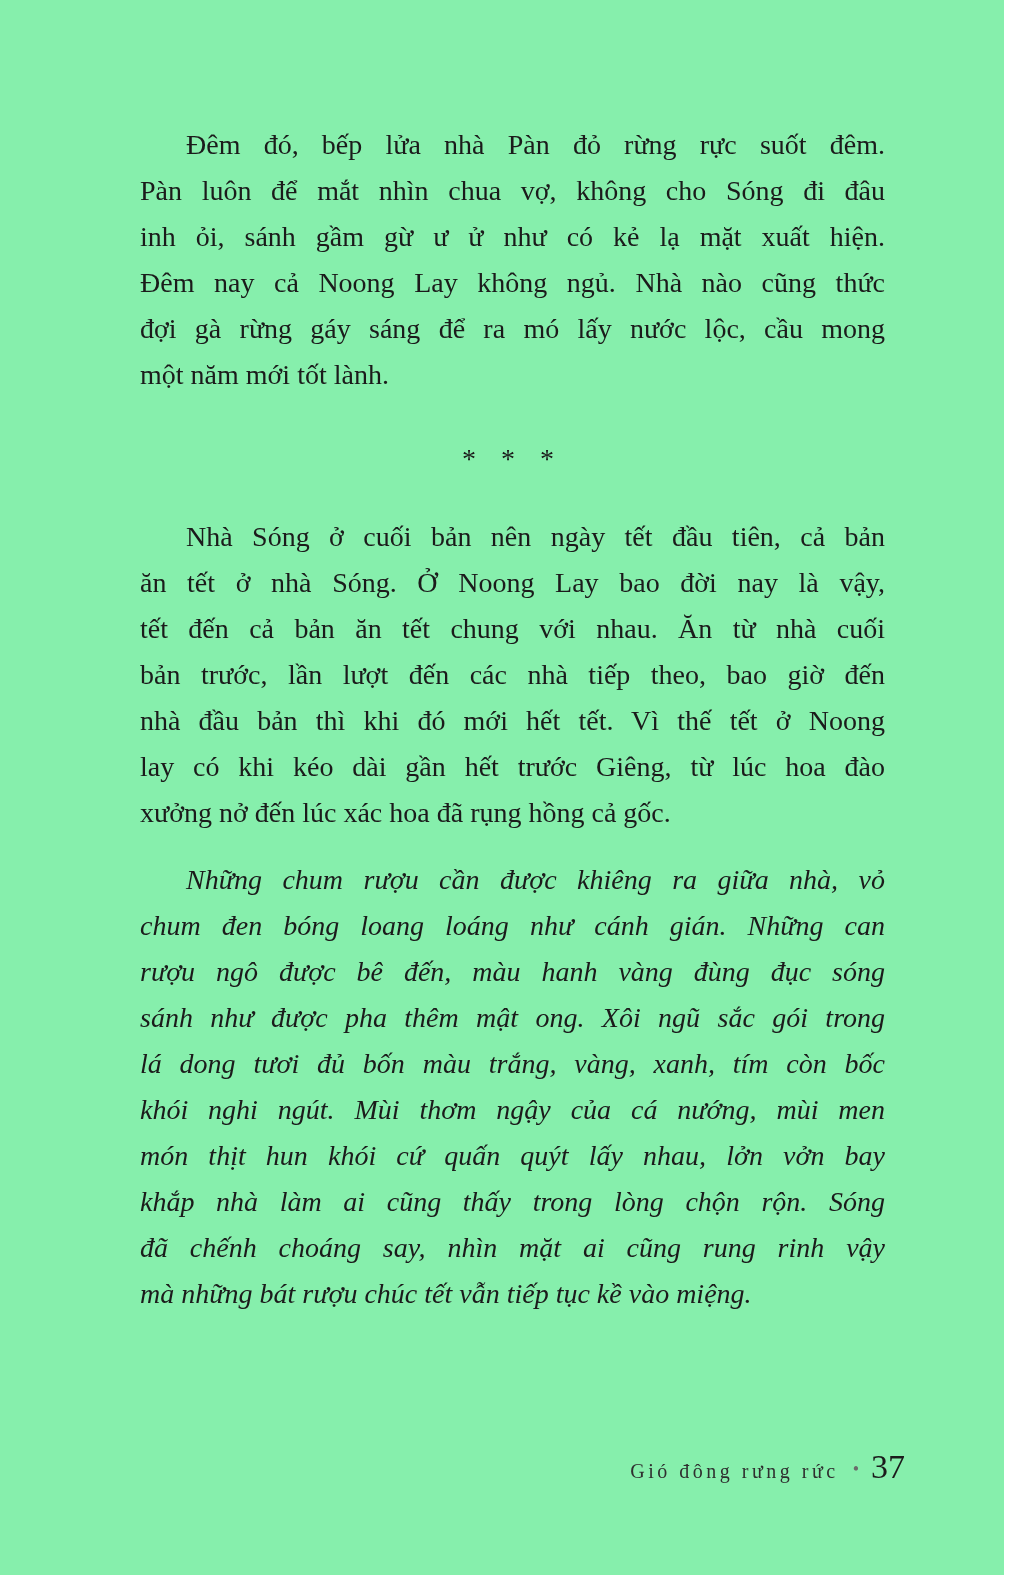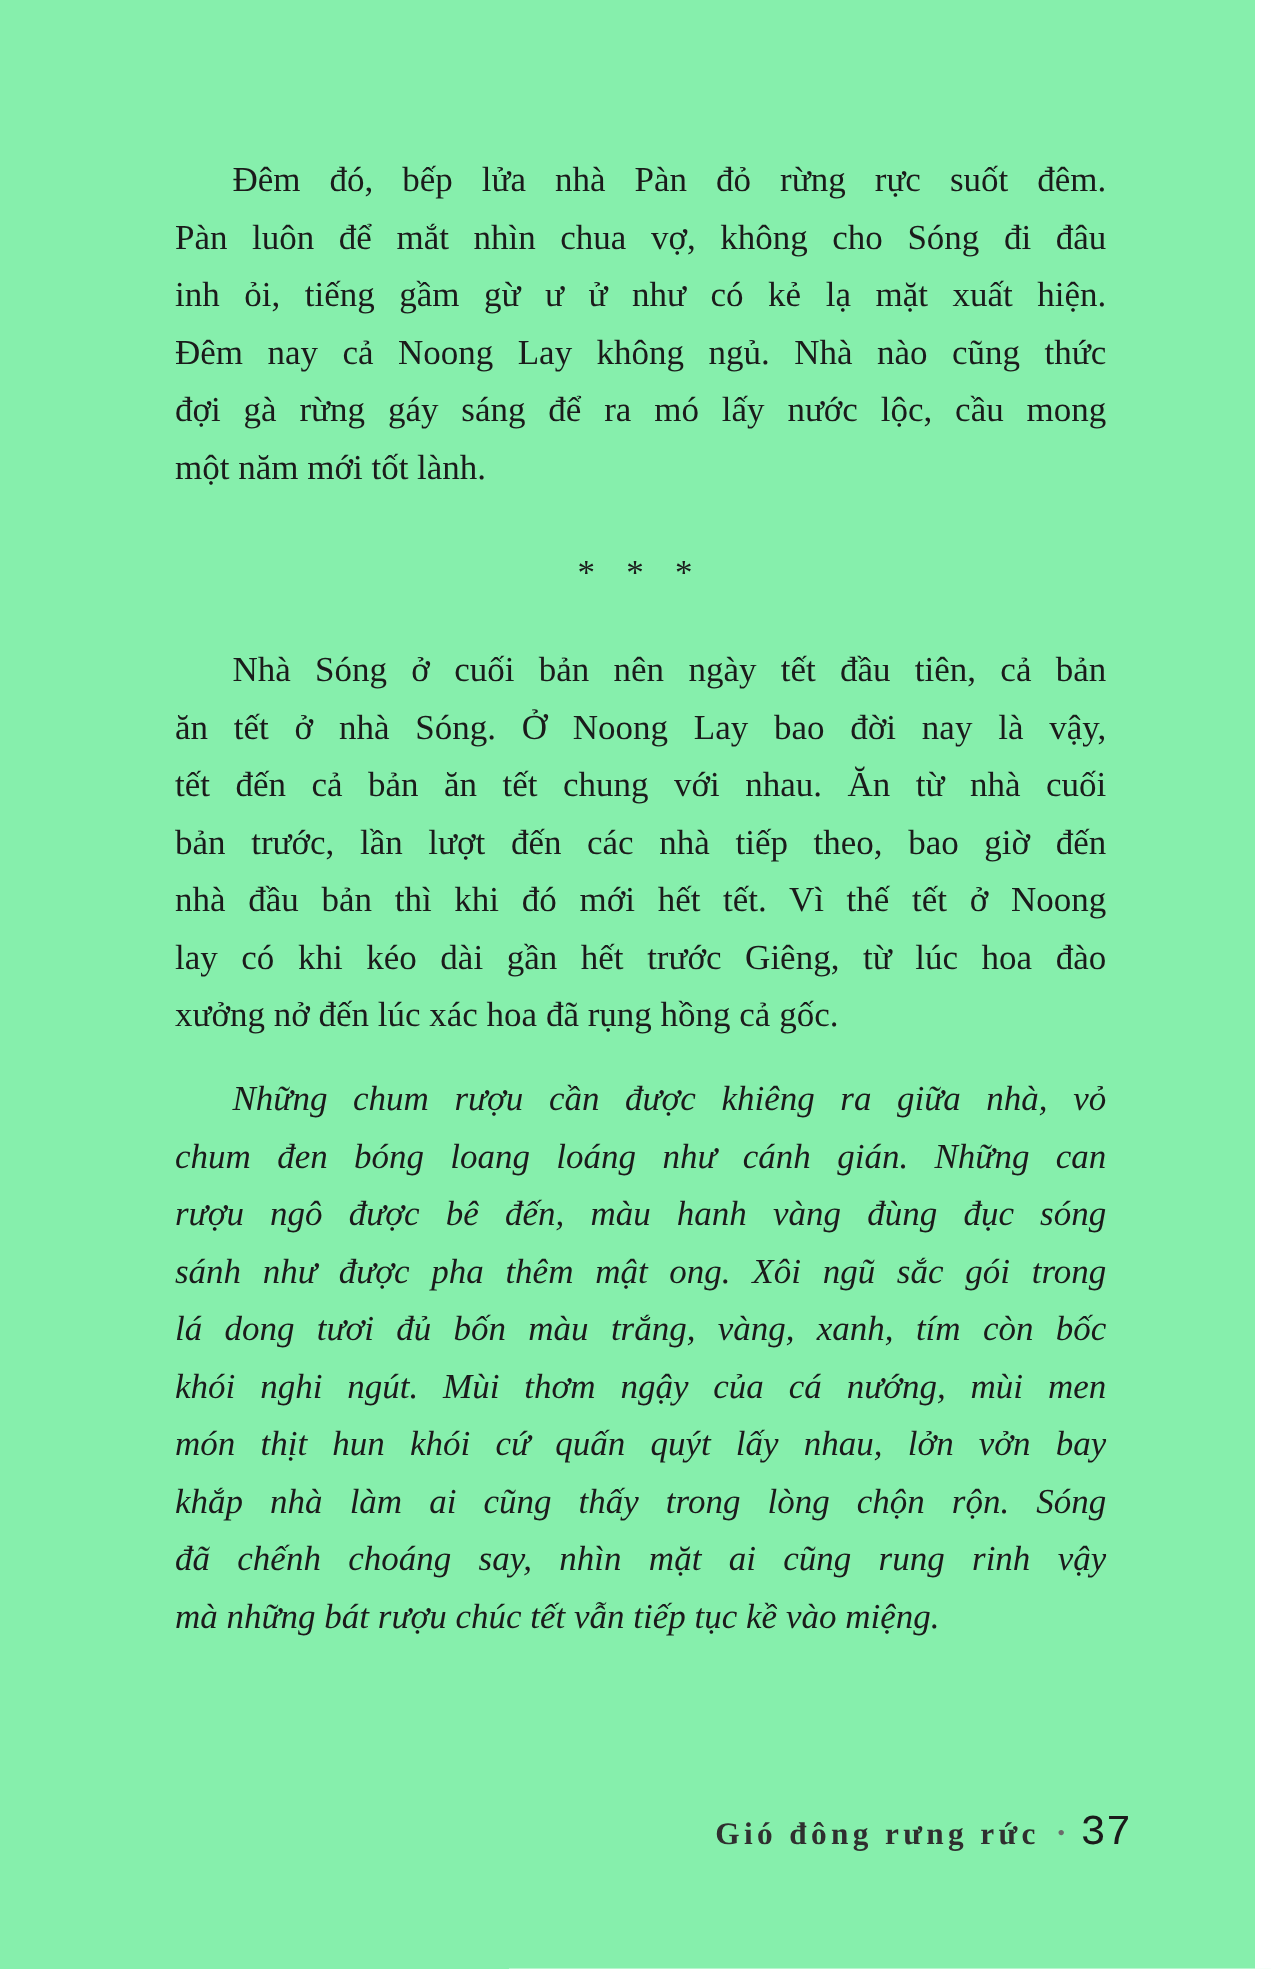--- a/index.html
+++ b/index.html
@@ -49,47 +49,45 @@
   .para3 { margin-top: 21px; font-style: italic; }
   .footer {
     position: absolute;
     left: 140px;
     top: 1448px;
     width: 765px;
     text-align: right;
     white-space: nowrap;
   }
   .footer .running-title {
-    font-size: 25px;
+    font-size: 20px;
     letter-spacing: 3.5px;
     color: #2f2f2f;
-    font-weight: bold;
   }
   .footer .sep {
     font-size: 18px;
     color: #6b6b6b;
     margin: 0 12px 0 14px;
     vertical-align: 3px;
   }
   .footer .page-num {
     font-size: 34px;
     color: #1b1b1b;
-    font-family: Liberation Mono, monospace;
   }
 </style>
 </head>
 <body>
 
 <div class="page">
   <div class="content">
 
     <div class="para">
       <div class="line first">Đêm đó, bếp lửa nhà Pàn đỏ rừng rực suốt đêm.</div>
       <div class="line">Pàn luôn để mắt nhìn chua vợ, không cho Sóng đi đâu</div>
-      <div class="line">inh ỏi, tiếng gầm gừ ư ử như có kẻ lạ mặt xuất hiện.</div>
+      <div class="line">inh ỏi, sánh gầm gừ ư ử như có kẻ lạ mặt xuất hiện.</div>
       <div class="line">Đêm nay cả Noong Lay không ngủ. Nhà nào cũng thức</div>
       <div class="line">đợi gà rừng gáy sáng để ra mó lấy nước lộc, cầu mong</div>
       <div class="line last">một năm mới tốt lành.</div>
     </div>
 
     <div class="divider">* * *</div>
 
     <div class="para">
       <div class="line first">Nhà Sóng ở cuối bản nên ngày tết đầu tiên, cả bản</div>
       <div class="line">ăn tết ở nhà Sóng. Ở Noong Lay bao đời nay là vậy,</div>

